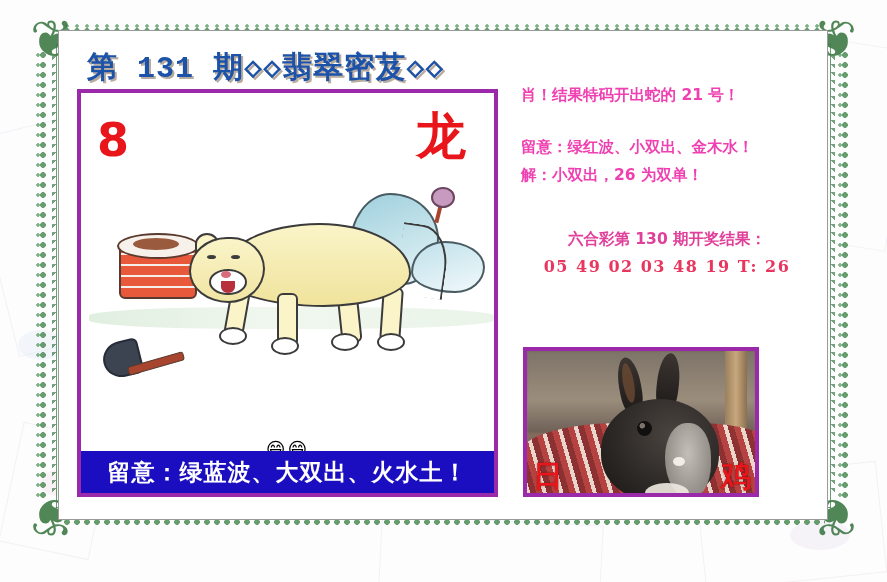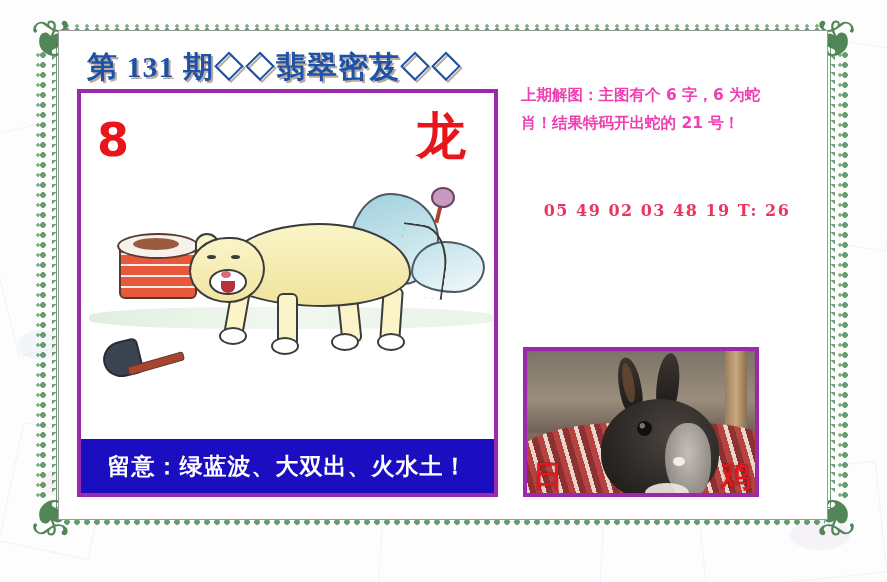--- a/index.html
+++ b/index.html
@@ -83,21 +83,21 @@
     position:absolute;
     left:58px;top:30px;width:770px;height:490px;
     background:#ffffff;
     border:1px solid #9a9a9a;
     box-sizing:border-box;
   }
 
   
   #title{
     position:absolute;left:28px;top:16px;
-    font-family:Liberation Serif, serif;
+    font-family:Liberation Mono, monospace;
     font-weight:bold;font-size:30px;
     color:#1c52a8;
     letter-spacing:1px;
     white-space:nowrap;
     text-shadow:2px 2px 0 #b9ab9e;
   }
 
   
   #main-panel{
     position:absolute;left:18px;top:58px;
@@ -204,21 +204,21 @@
         background:#c79ac0;border:2px solid #6b4560;border-radius:50%;}
   #tuft-stem{position:absolute;left:356px;top:20px;width:4px;height:22px;
         background:#a8452f;transform:rotate(14deg);}
   #emoji-row{
     position:absolute;left:0;right:0;bottom:34px;
     text-align:center;font-size:19px;letter-spacing:2px;line-height:1;
   }
 
   
   #banner{
-    position:absolute;left:0;right:0;bottom:0;height:54px;
+    position:absolute;left:0;right:0;bottom:0;height:42px;
     background:#1a0ec0;
     display:flex;align-items:center;justify-content:center;
     color:#ffffff;font-weight:bold;font-size:23px;letter-spacing:1px;
     font-family:"DejaVu Sans","Liberation Sans",sans-serif;
   }
 
   
   #right-col{
     position:absolute;left:462px;top:50px;width:292px;
   }
@@ -378,27 +378,29 @@
       </div>
 
       <div id="emoji-row">😄😄</div>
 
       <div id="banner">
         <span>留意：绿蓝波、大双出、火水土！</span>
       </div>
     </div>
 
     <div id="right-col">
-      <div class="pink-line">上期解图：主图有个 6 字，6 为蛇</div>
       <div class="pink-line">肖！结果特码开出蛇的 21 号！</div>
 
       <div class="gap-lg"></div>
 
+      <div class="pink-line">留意：绿红波、小双出、金木水！</div>
+      <div class="pink-line">解：小双出，26 为双单！</div>
 
       <div id="results-block">
+        <div class="res-title">六合彩第 130 期开奖结果：</div>
         <div class="res-nums">05  49  02  03  48  19  T:  26</div>
       </div>
     </div>
 
     <div id="photo">
       <div id="ph-blur"></div>
       <div id="ph-post"></div>
       <div id="ph-yarn"></div>
       <div class="ear" id="ear-l"></div>
       <div class="ear" id="ear-r"></div>

